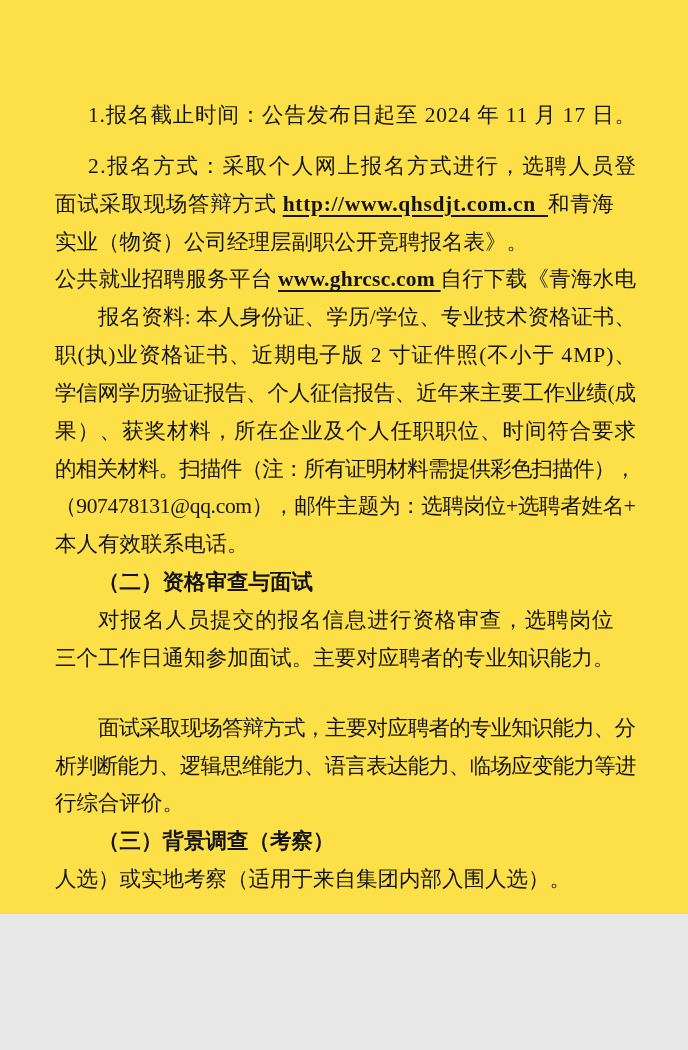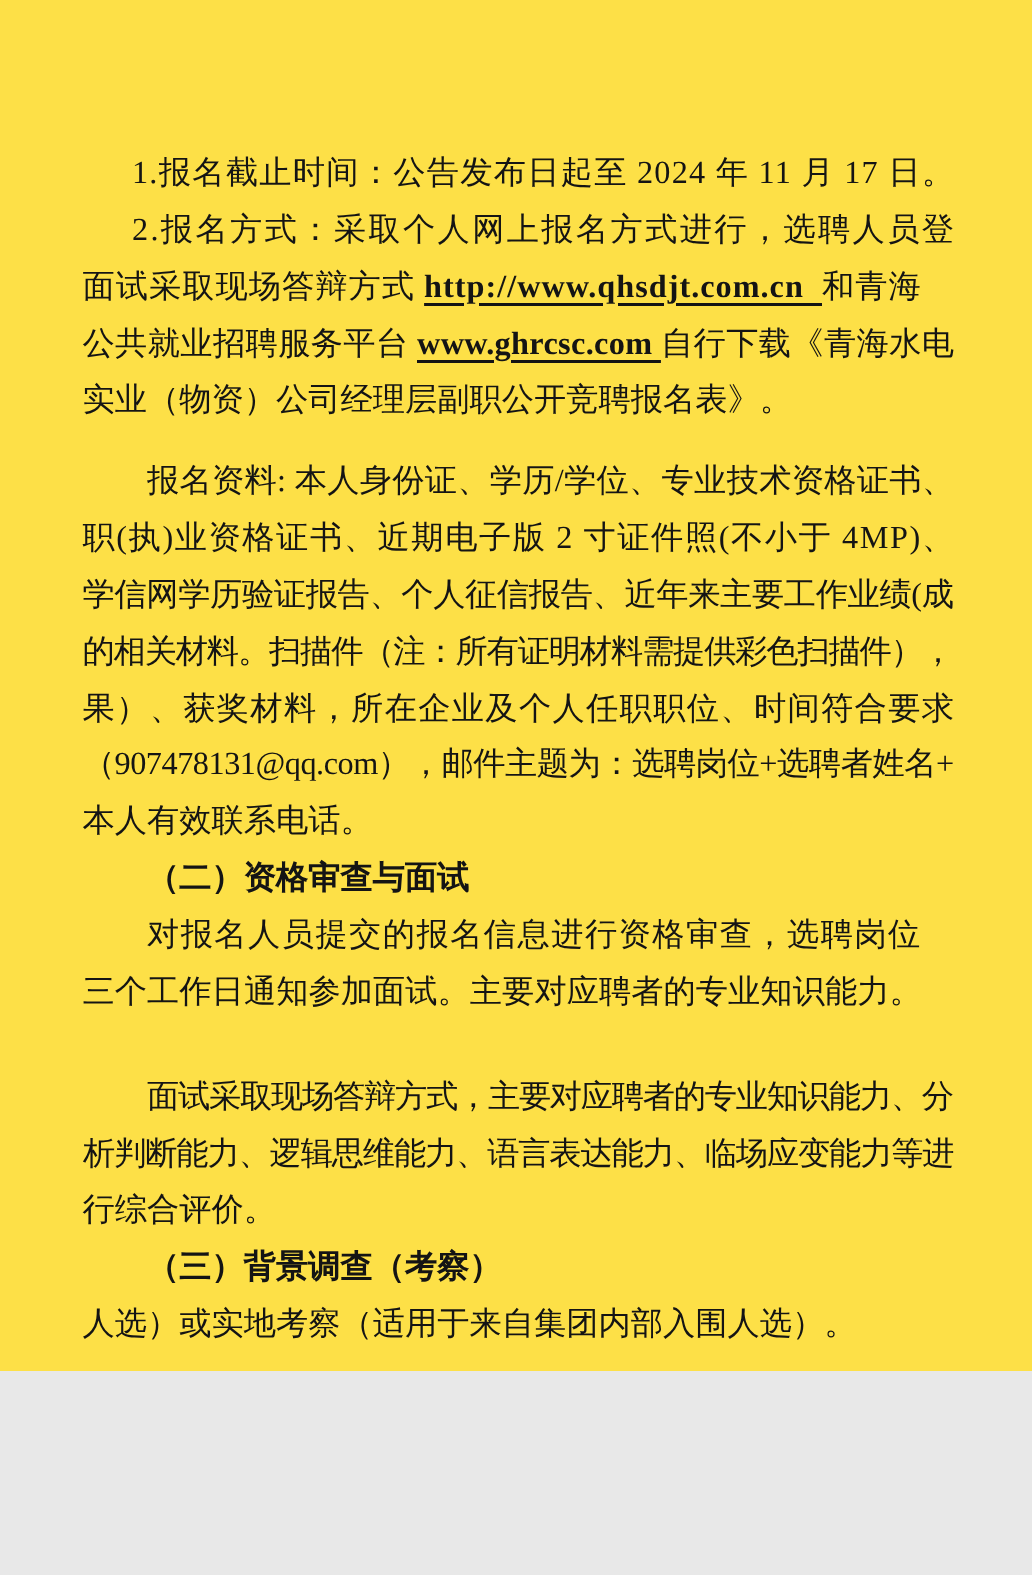--- a/index.html
+++ b/index.html
@@ -49,30 +49,30 @@
     line-height: 26px;
     color: #141414;
   }
 </style>
 </head>
 <body>
 
 <div class="page">
   <div class="content">
       <div class="line" style="padding-left: 33px; letter-spacing: 0.831px;"><span class="seg">1.报名截止时间：公告发布日起至 2024 年 11 月 17 日。</span></div>
-      <div class="line" style="padding-left: 33px; letter-spacing: 1.557px;"><span class="seg">2.报名方式：采取个人网上报名方式进行，选聘人员登</span></div>
+      <div class="line" style="padding-left: 33px; letter-spacing: 1.557px; margin-top: 13px;"><span class="seg">2.报名方式：采取个人网上报名方式进行，选聘人员登</span></div>
       <div class="line" style="letter-spacing: 0.669px;"><span class="seg">面试采取现场答辩方式 </span><span class="seg url">http://www.qhsdjt.com.cn  </span><span class="seg">和青海</span></div>
+      <div class="line"><span class="seg">实业（物资）公司经理层副职公开竞聘报名表》。</span></div>
       <div class="line" style="letter-spacing: 0.238px;"><span class="seg">公共就业招聘服务平台 </span><span class="seg url">www.ghrcsc.com </span><span class="seg">自行下载《青海水电</span></div>
-      <div class="line"><span class="seg">实业（物资）公司经理层副职公开竞聘报名表》。</span></div>
-      <div class="line" style="padding-left: 43px; letter-spacing: 0.18px; margin-top: 16px;"><span class="seg">报名资料: 本人身份证、学历/学位、专业技术资格证书、</span></div>
+      <div class="line" style="padding-left: 43px; letter-spacing: 0.18px;"><span class="seg">报名资料: 本人身份证、学历/学位、专业技术资格证书、</span></div>
       <div class="line" style="letter-spacing: 1.037px;"><span class="seg">职(执)业资格证书、近期电子版 2 寸证件照(不小于 4MP)、</span></div>
       <div class="line" style="letter-spacing: -0.247px;"><span class="seg">学信网学历验证报告、个人征信报告、近年来主要工作业绩(成</span></div>
+      <div class="line" style="letter-spacing: 0.88px;"><span class="seg">果）、获奖材料，所在企业及个人任职职位、时间符合要求</span></div>
       <div class="line" style="letter-spacing: -0.778px;"><span class="seg">的相关材料。扫描件（注：所有证明材料需提供彩色扫描件），</span></div>
-      <div class="line" style="letter-spacing: 0.88px;"><span class="seg">果）、获奖材料，所在企业及个人任职职位、时间符合要求</span></div>
-      <div class="line" style="letter-spacing: -0.306px; text-align: center;"><span class="seg">（907478131@qq.com），邮件主题为：选聘岗位+选聘者姓名+</span></div>
+      <div class="line" style="letter-spacing: -0.306px;"><span class="seg">（907478131@qq.com），邮件主题为：选聘岗位+选聘者姓名+</span></div>
       <div class="line"><span class="seg">本人有效联系电话。</span></div>
       <div class="line heading" style="padding-left: 43px;"><span class="seg">（二）资格审查与面试</span></div>
       <div class="line" style="padding-left: 43px; letter-spacing: 0.957px;"><span class="seg">对报名人员提交的报名信息进行资格审查，选聘岗位</span></div>
       <div class="line" style="letter-spacing: 0.019px;"><span class="seg">三个工作日通知参加面试。主要对应聘者的专业知识能力。</span></div>
       <div class="line" style="padding-left: 43px; letter-spacing: -0.84px; margin-top: 32px;"><span class="seg">面试采取现场答辩方式，主要对应聘者的专业知识能力、分</span></div>
       <div class="line" style="letter-spacing: -0.778px; text-align: center;"><span class="seg">析判断能力、逻辑思维能力、语言表达能力、临场应变能力等进</span></div>
       <div class="line"><span class="seg">行综合评价。</span></div>
       <div class="line heading" style="padding-left: 43px;"><span class="seg">（三）背景调查（考察）</span></div>
       <div class="line"><span class="seg">人选）或实地考察（适用于来自集团内部入围人选）。</span></div>
     </div>

